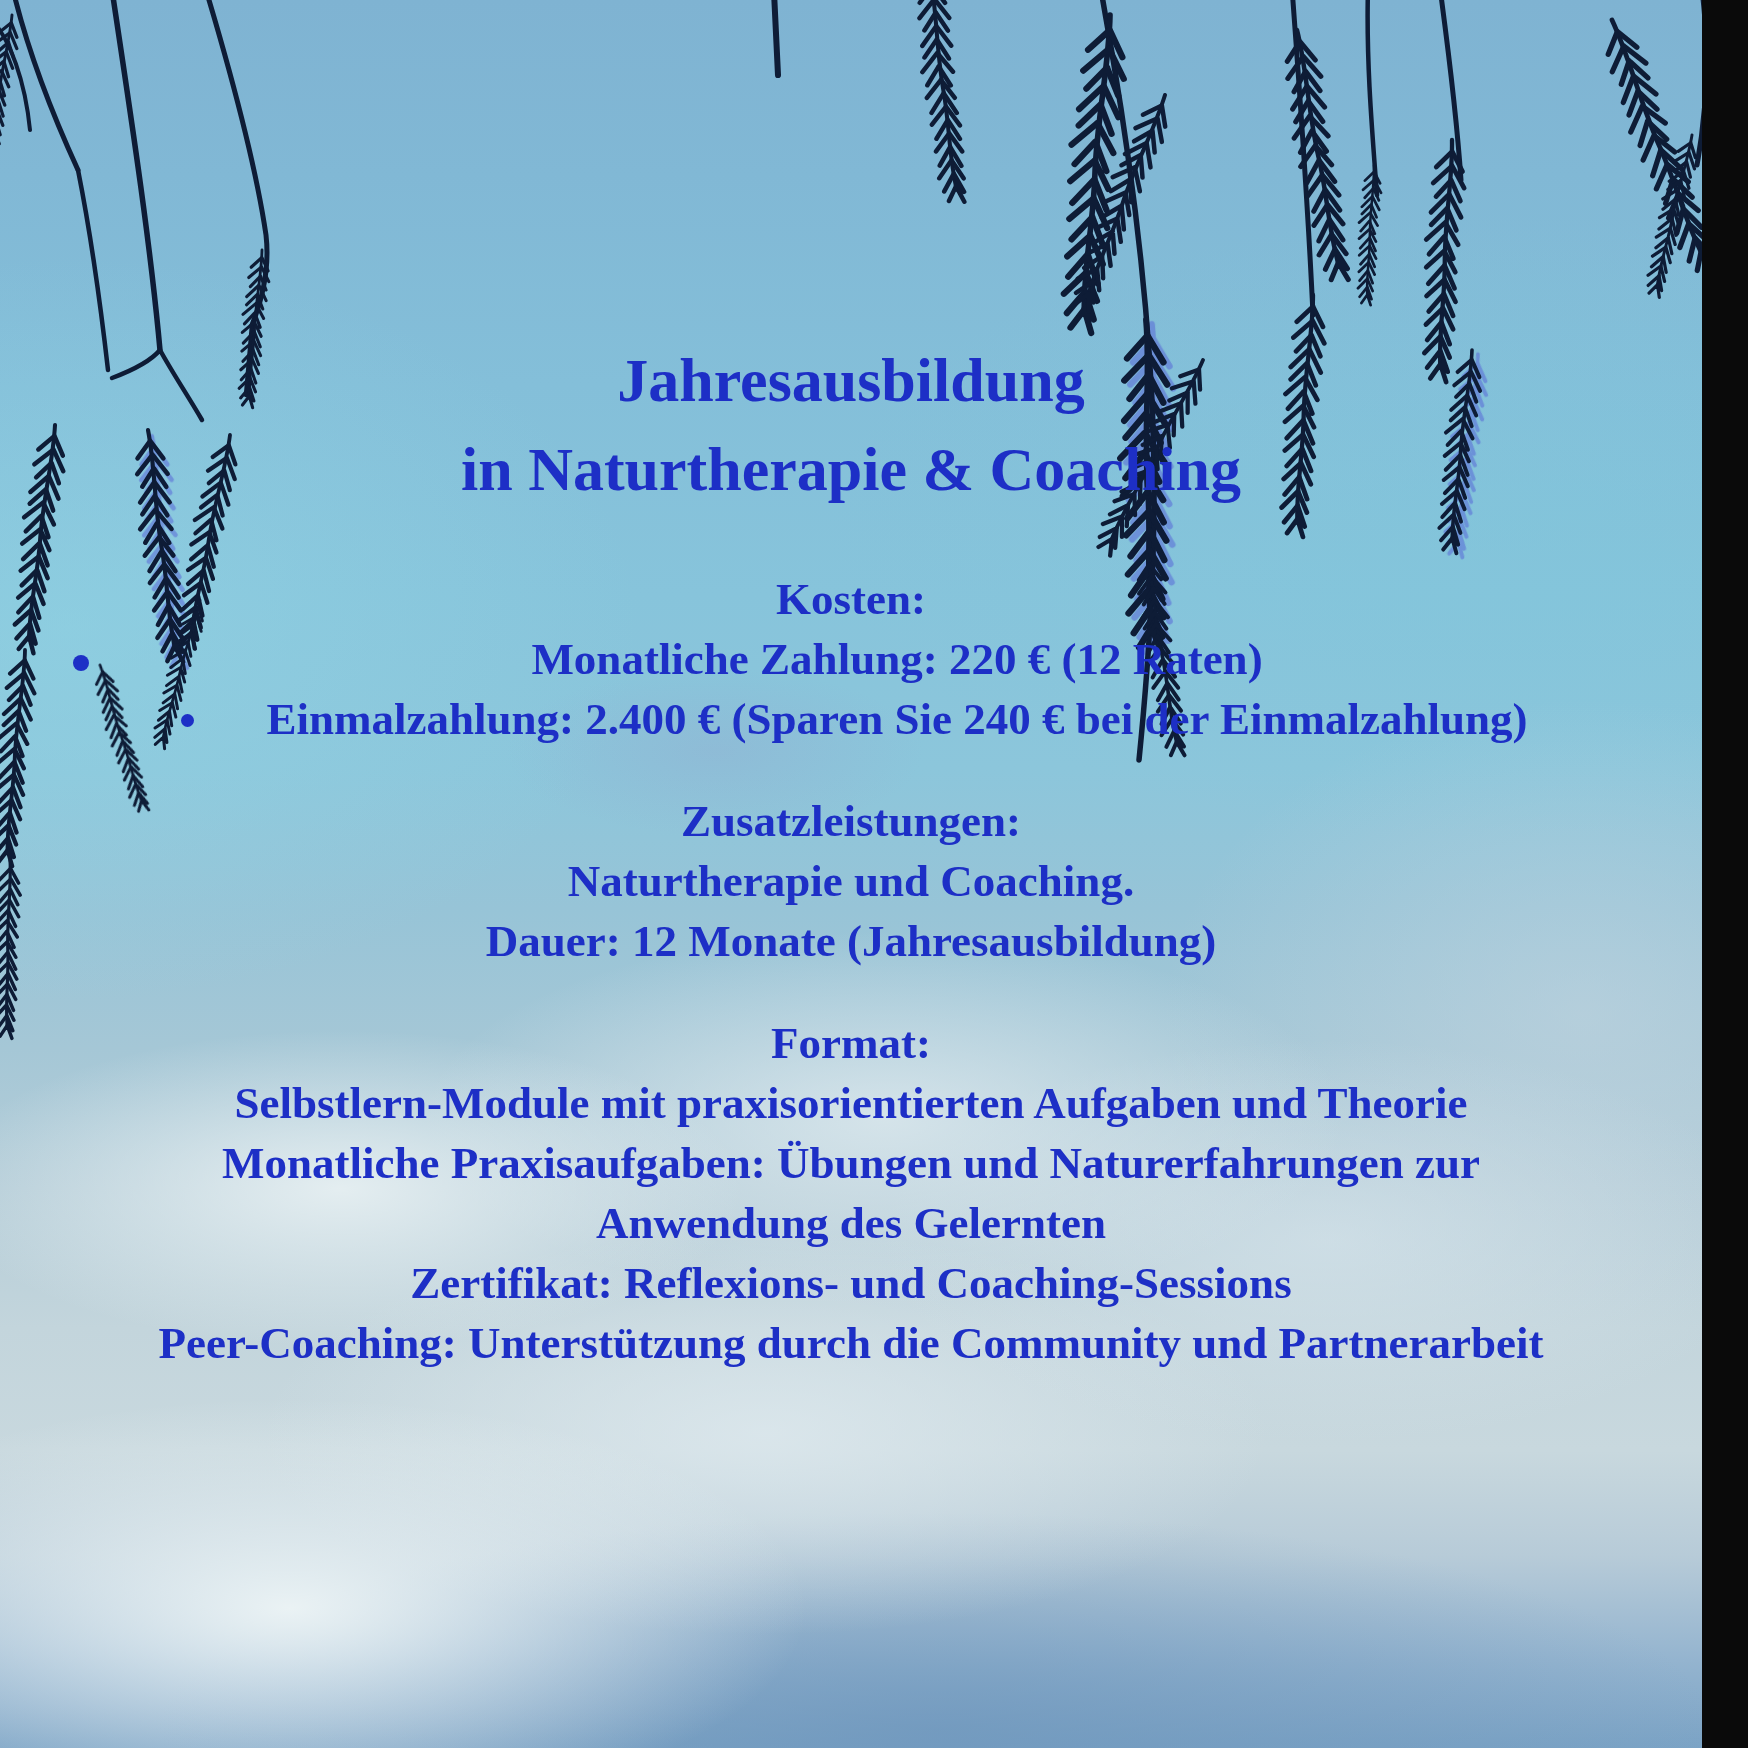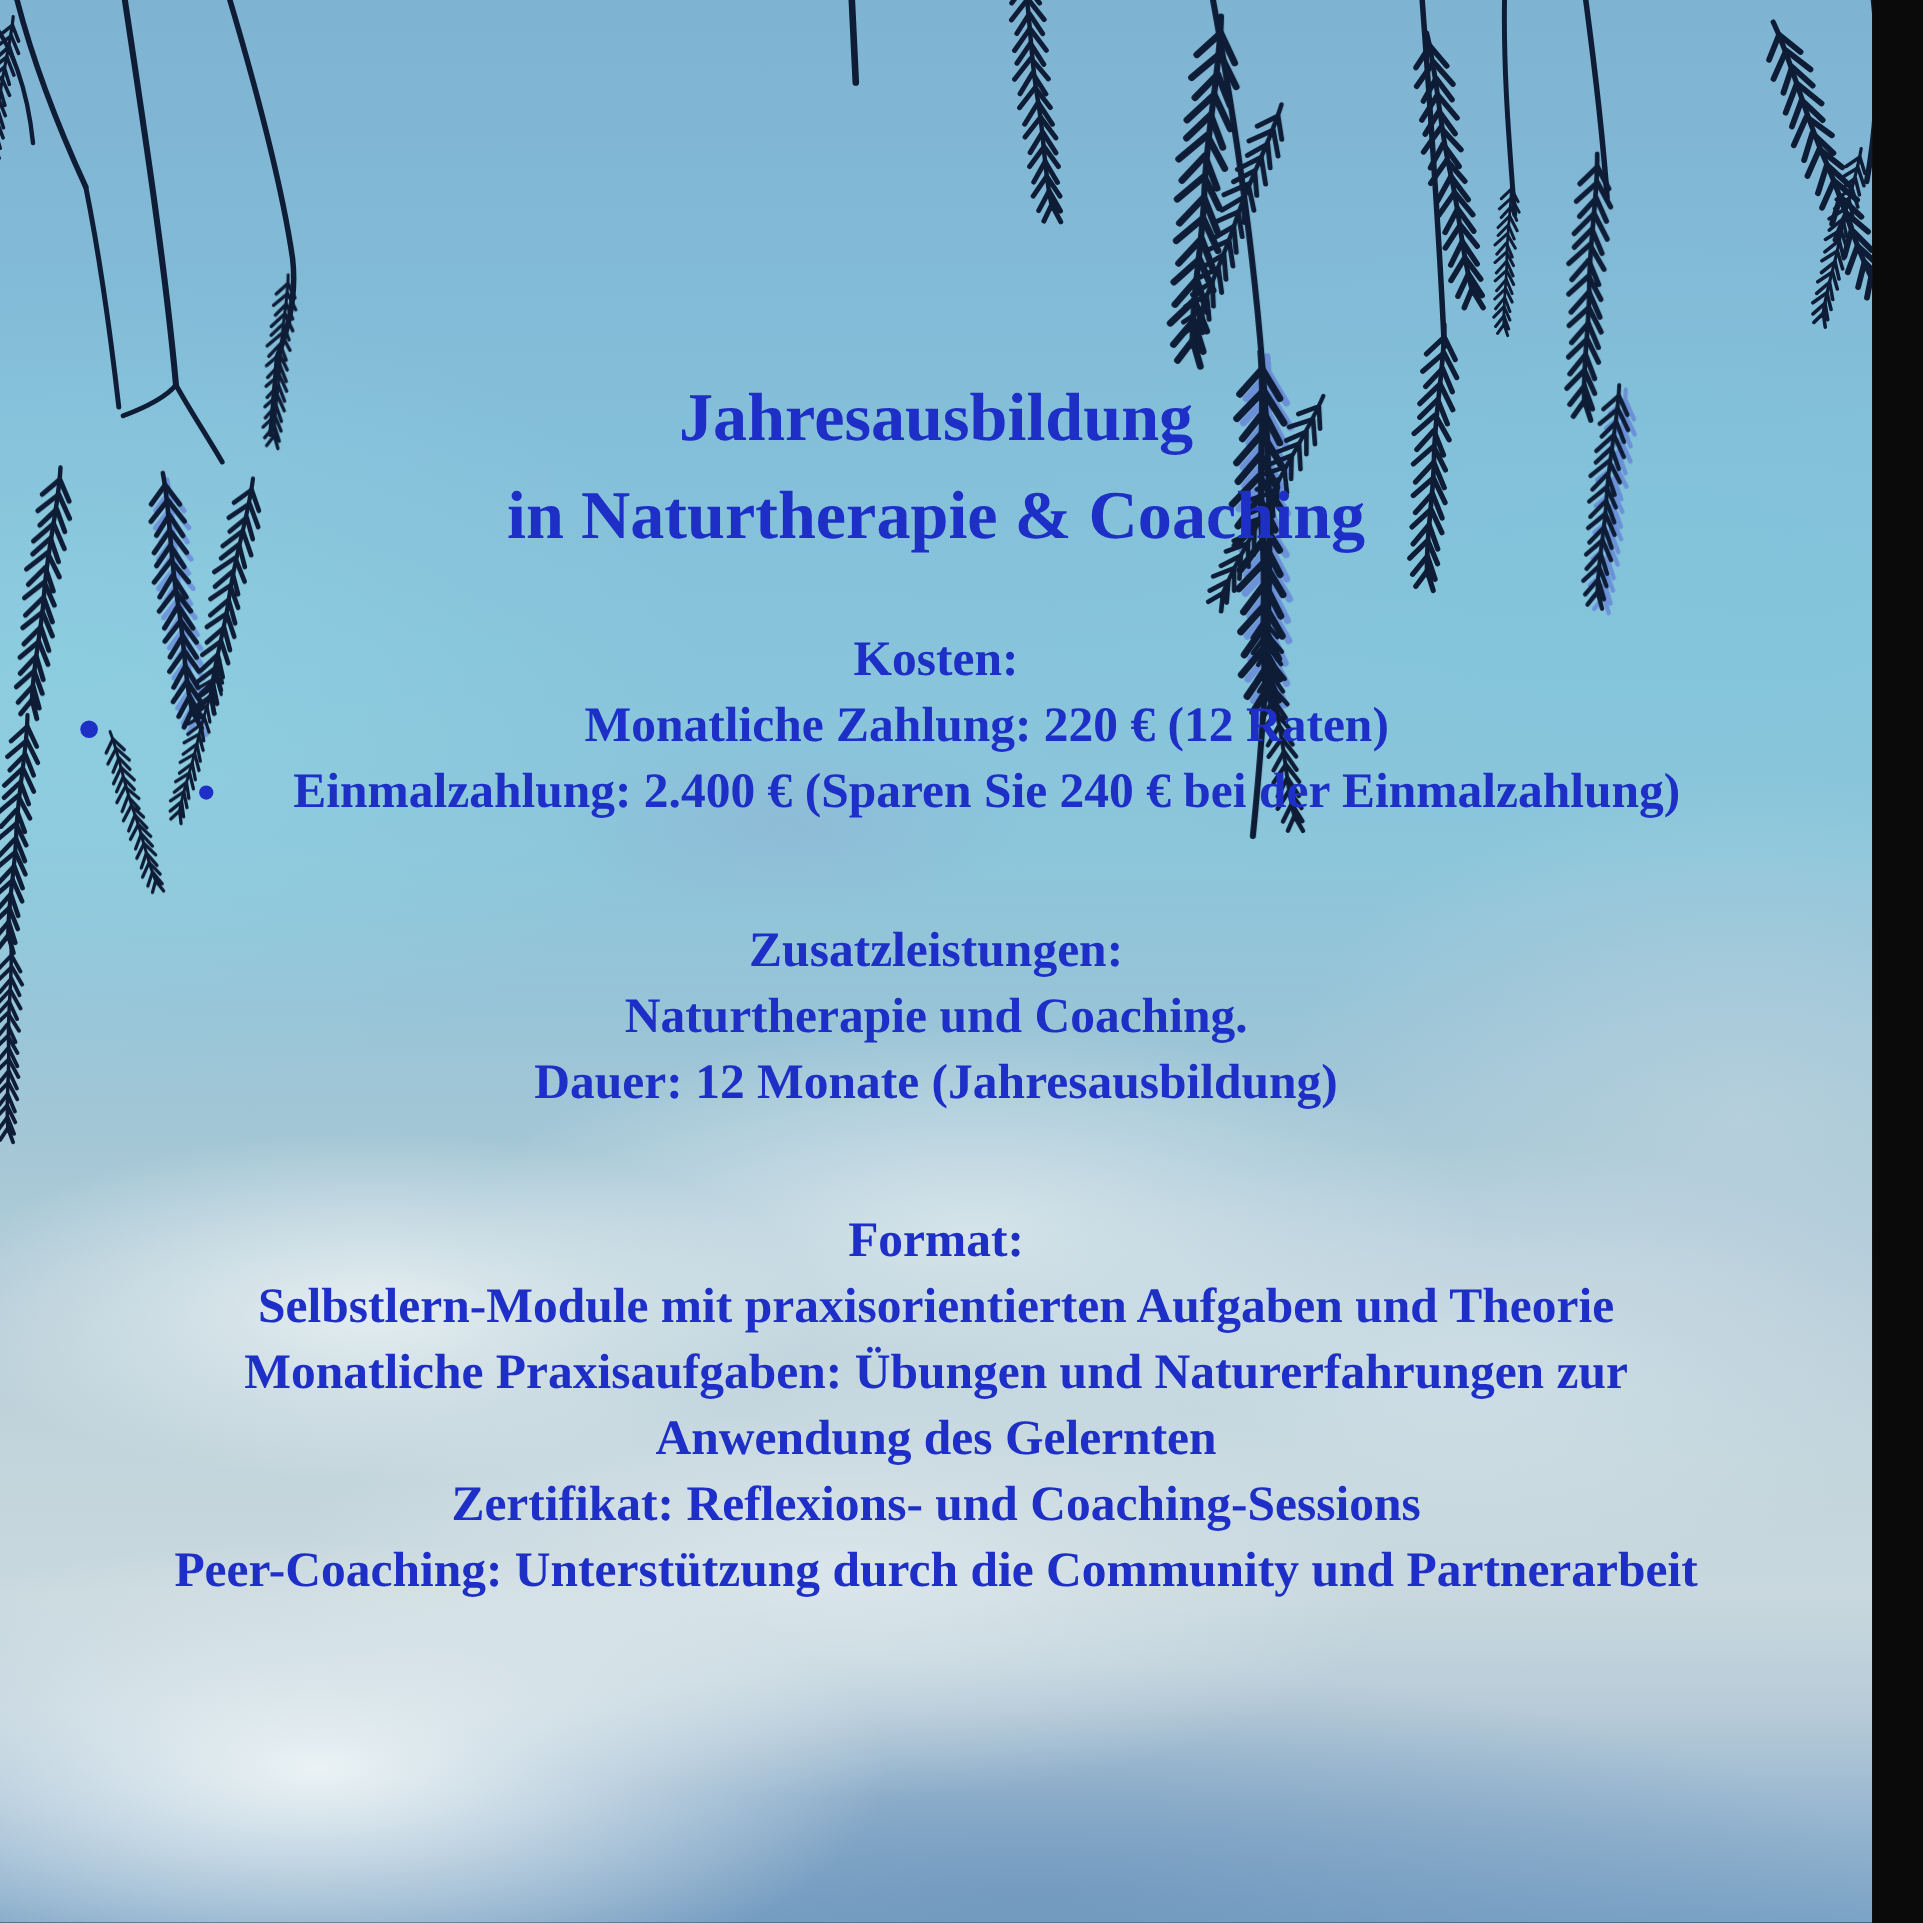--- a/index.html
+++ b/index.html
@@ -30,21 +30,21 @@
   
   .branches{position:absolute;inset:0;}
   
   .content{
     position:absolute;left:0;top:336px;width:100%;
     text-align:center;color:var(--text-blue,#1d2fc6);
   }
   .title{margin:0 0 55px 0;font-size:62px;line-height:89px;font-weight:700;}
   .title .tline{display:block;}
   .sec{margin:0;}
-  .sec + .sec{margin-top:84px;text-align:center;}
+  .sec + .sec{margin-top:42px;text-align:center;}
   .line{font-size:45px;line-height:60px;}
   .k-items{padding-left:92px;}
   .dot{position:absolute;border-radius:50%;background:var(--text-blue,#1d2fc6);}
   .dot1{left:73px;top:655px;width:16px;height:16px;}
   .dot2{left:181px;top:714px;width:13px;height:13px;}
 </style>
 </head>
 <body>
 
 <div class="poster">

